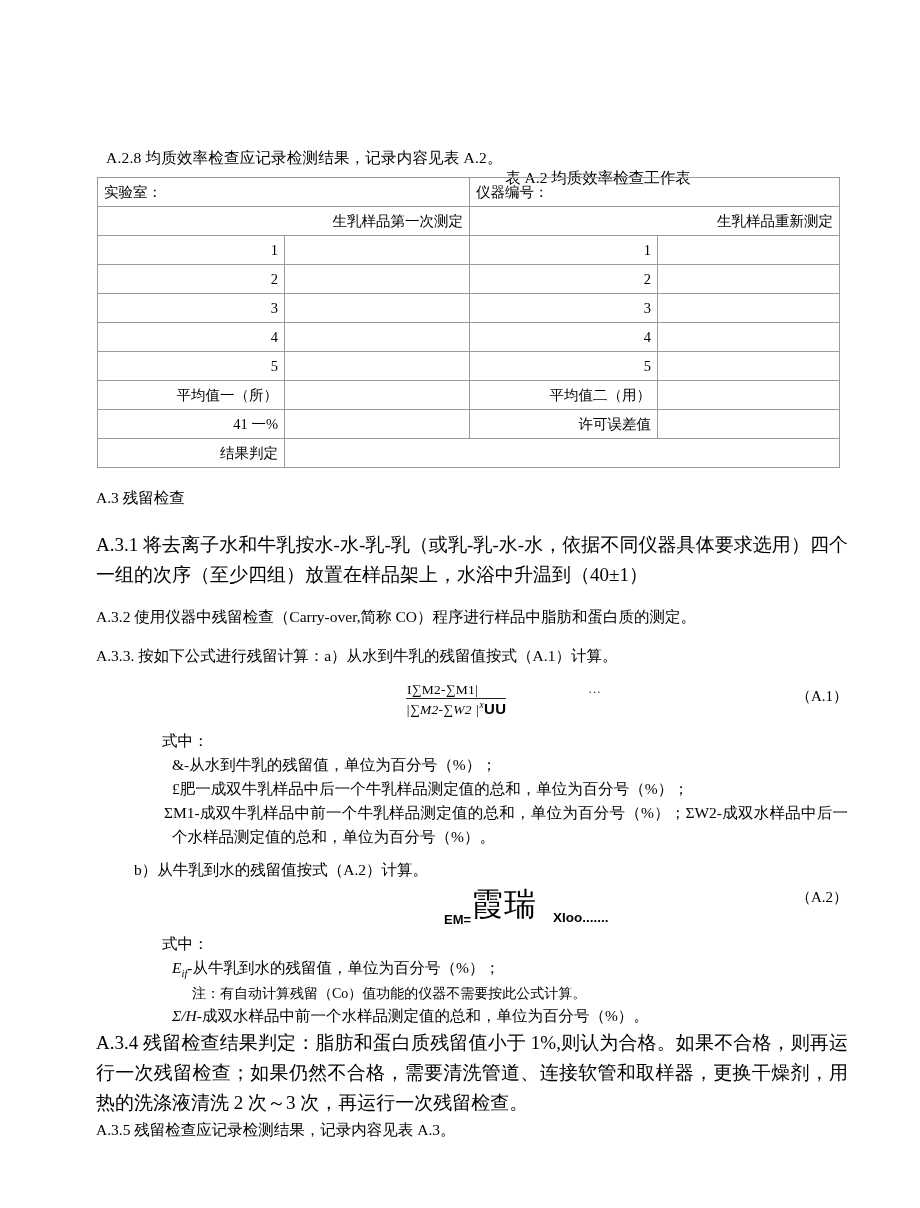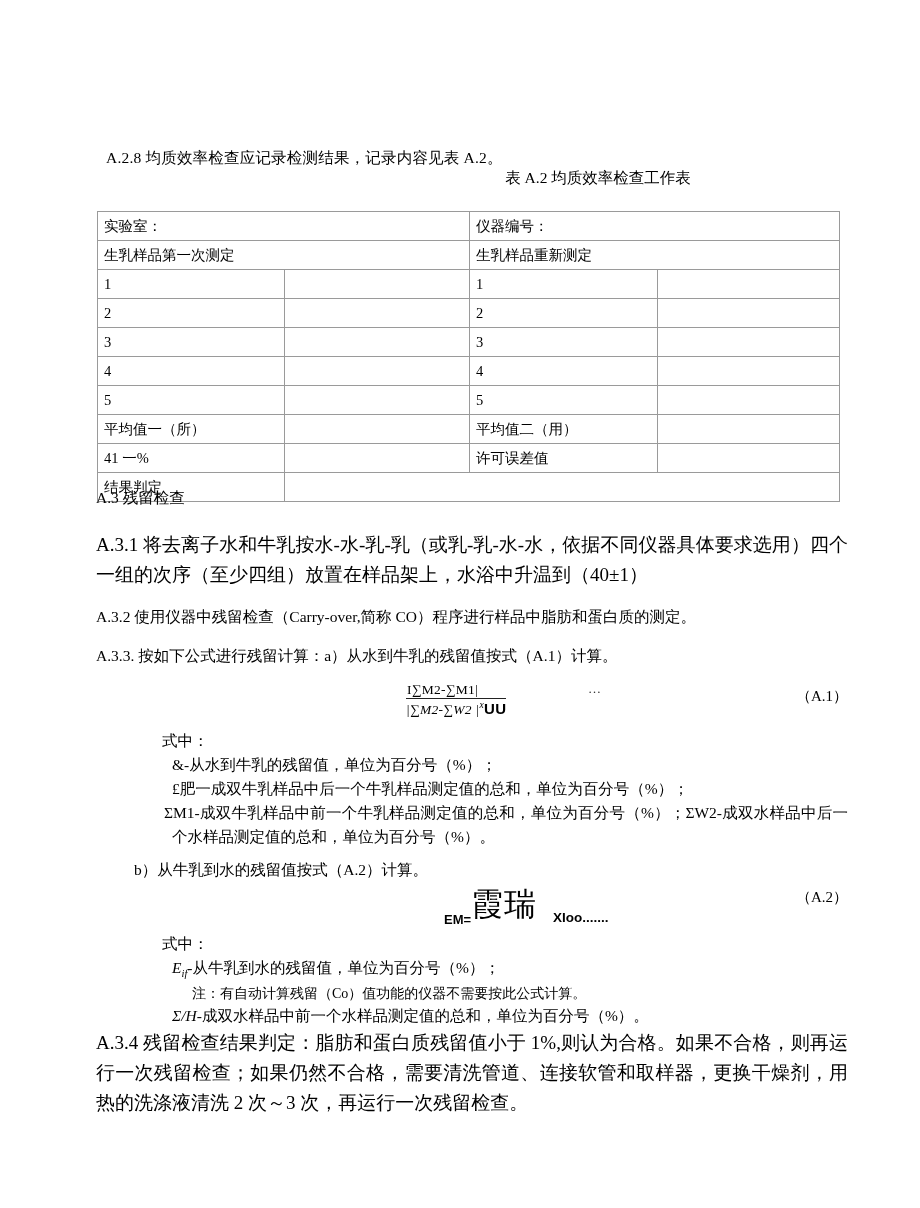--- a/index.html
+++ b/index.html
@@ -49,38 +49,38 @@
     text-align: center;
     font-size: 15.5px;
     padding-left: 262px;
     box-sizing: border-box;
   }
 
   
   .tbl-wrap {
     position: absolute;
     left: 97px;
-    top: 211px;
+    top: 177px;
     width: 742px;
   }
   table.worksheet {
     width: 742px;
     border-collapse: collapse;
     table-layout: fixed;
     font-size: 14.5px;
   }
   table.worksheet td {
     border: 1px solid #9a9a9a;
     height: 29px;
     padding: 1px 6px;
     vertical-align: middle;
     box-sizing: border-box;
   }
   td.lbl { text-align: left; padding-left: 8px; }
-  td.ctr { text-align: left; }
+  td.ctr { text-align: right; }
   td.blank { }
   .c1 { width: 187px; }
   .c2 { width: 185px; }
   .c3 { width: 188px; }
   .c4 { width: 182px; }
 
   
   .body-flow {
     position: absolute;
     left: 96px;
@@ -312,16 +312,17 @@
     </div>
 
     <div class="b-line indent-1">式中：</div>
     <div class="b-line indent-2"><span class="italic-var">E</span><span class="sub">if</span><span>-从牛乳到水的残留值，单位为百分号（%）；</span></div>
     <div class="b-line note-line">注：有自动计算残留（Co）值功能的仪器不需要按此公式计算。</div>
 
     <div class="b-line indent-2"><span class="sigma-it">Σ/H</span><span>-成双水样品中前一个水样品测定值的总和，单位为百分号（%）。</span></div>
 
     <div class="fullwidth-para">A.3.4 残留检查结果判定：脂肪和蛋白质残留值小于 1%,则认为合格。如果不合格，则再运行一次残留检查；如果仍然不合格，需要清洗管道、连接软管和取样器，更换干燥剂，用热的洗涤液清洗 2 次～3 次，再运行一次残留检查。</div>
 
+    <div class="b-line">A.3.5 残留检查应记录检测结果，记录内容见表 A.3。</div>
 
   </div>
 
 </div>
 
 </body></html>

